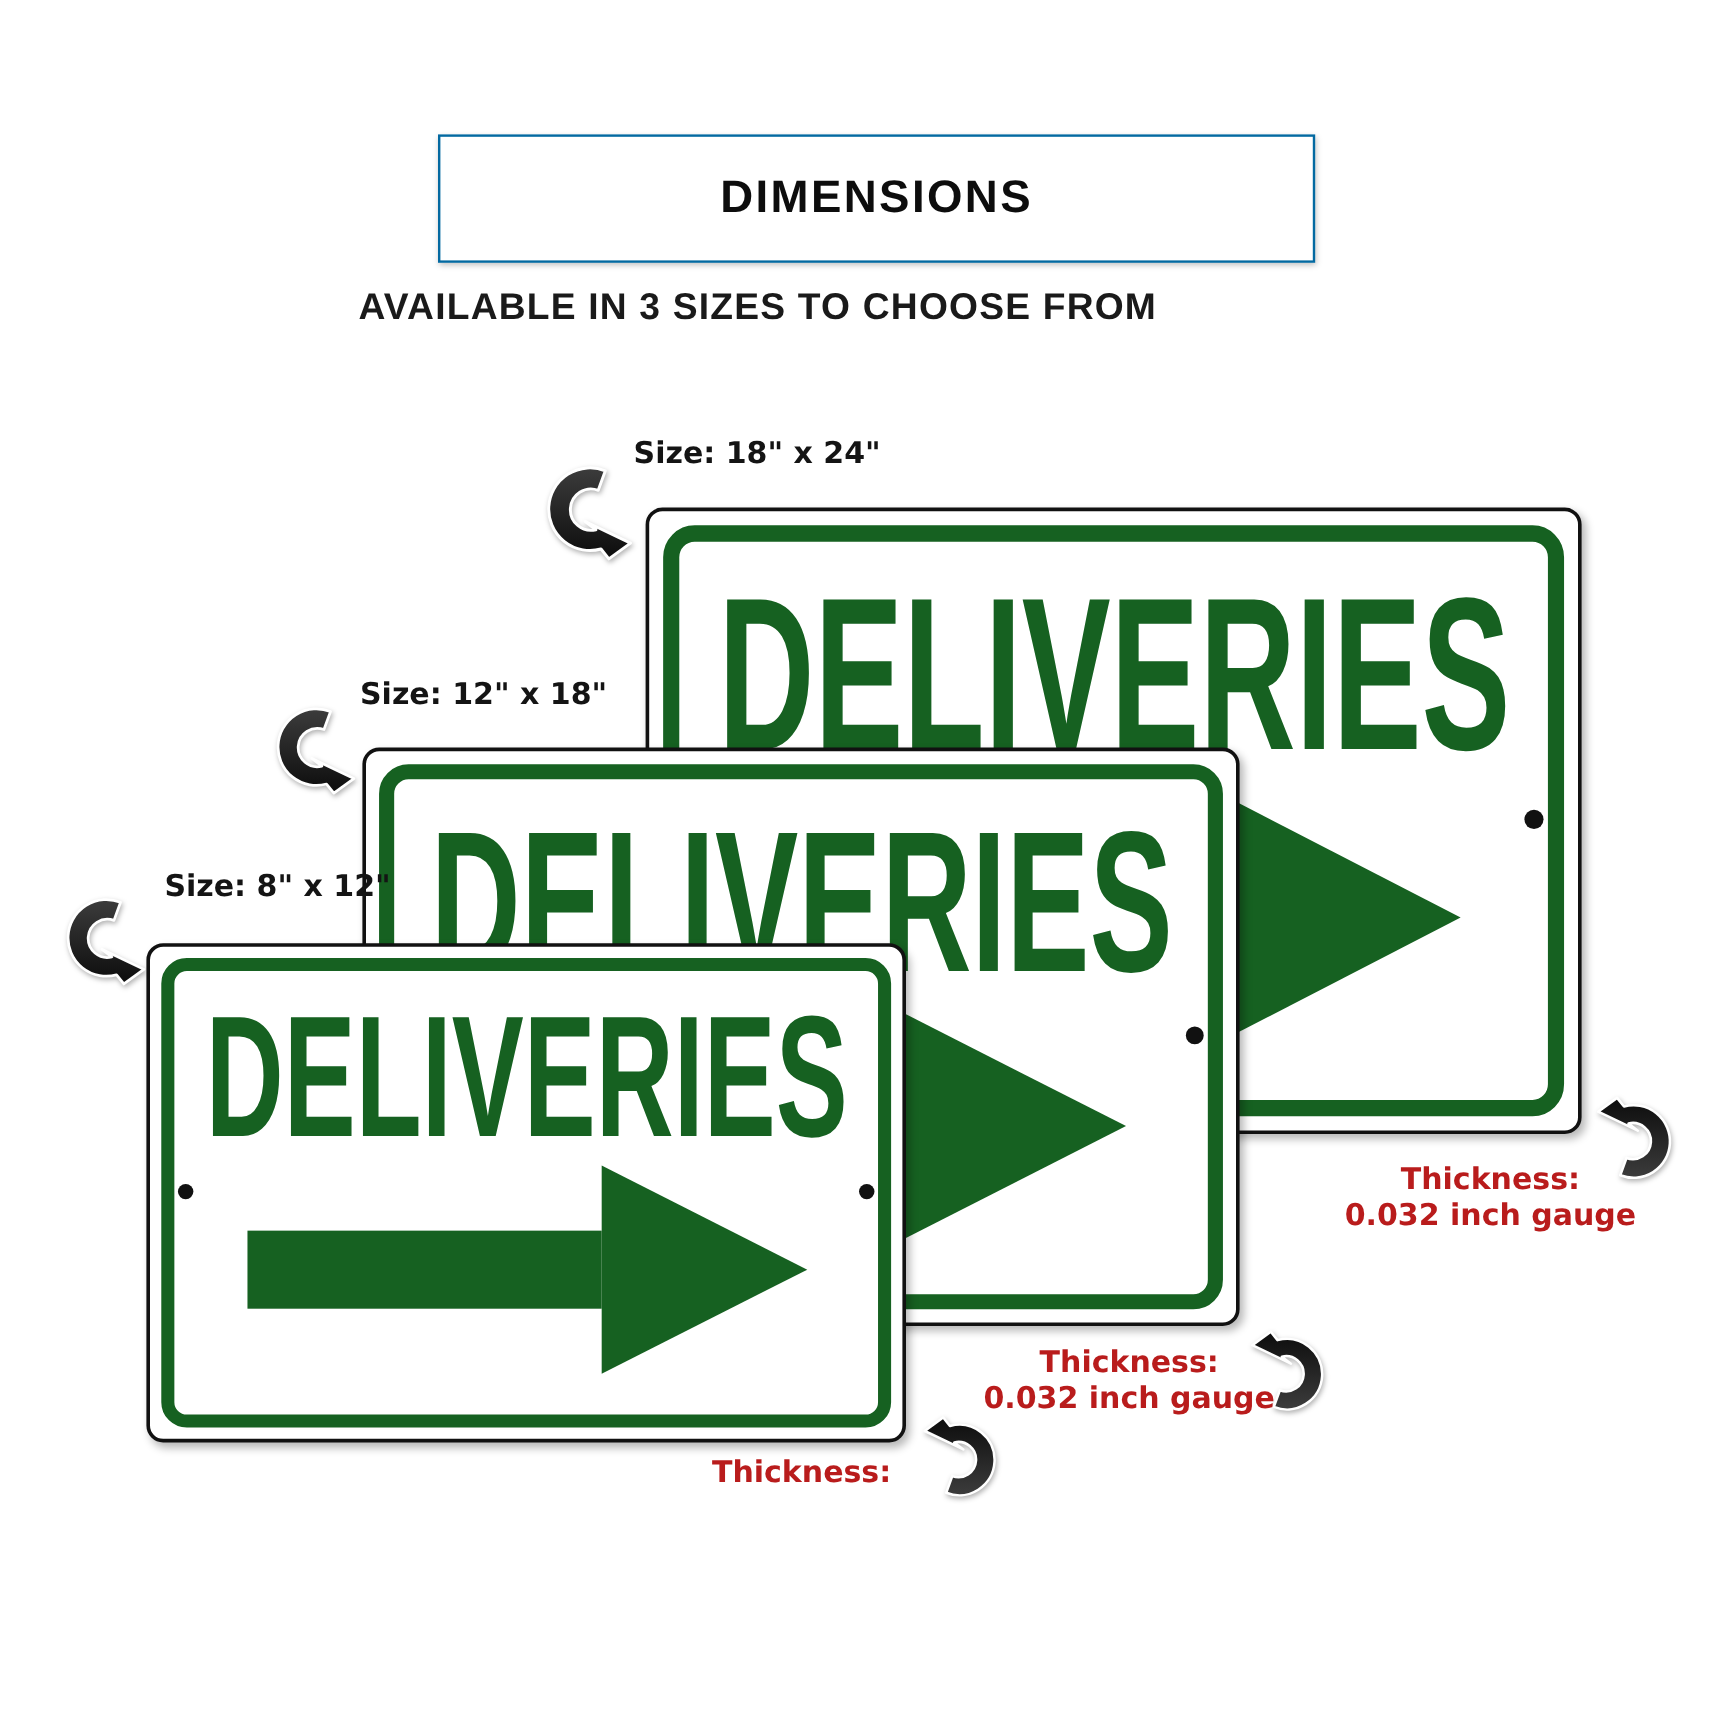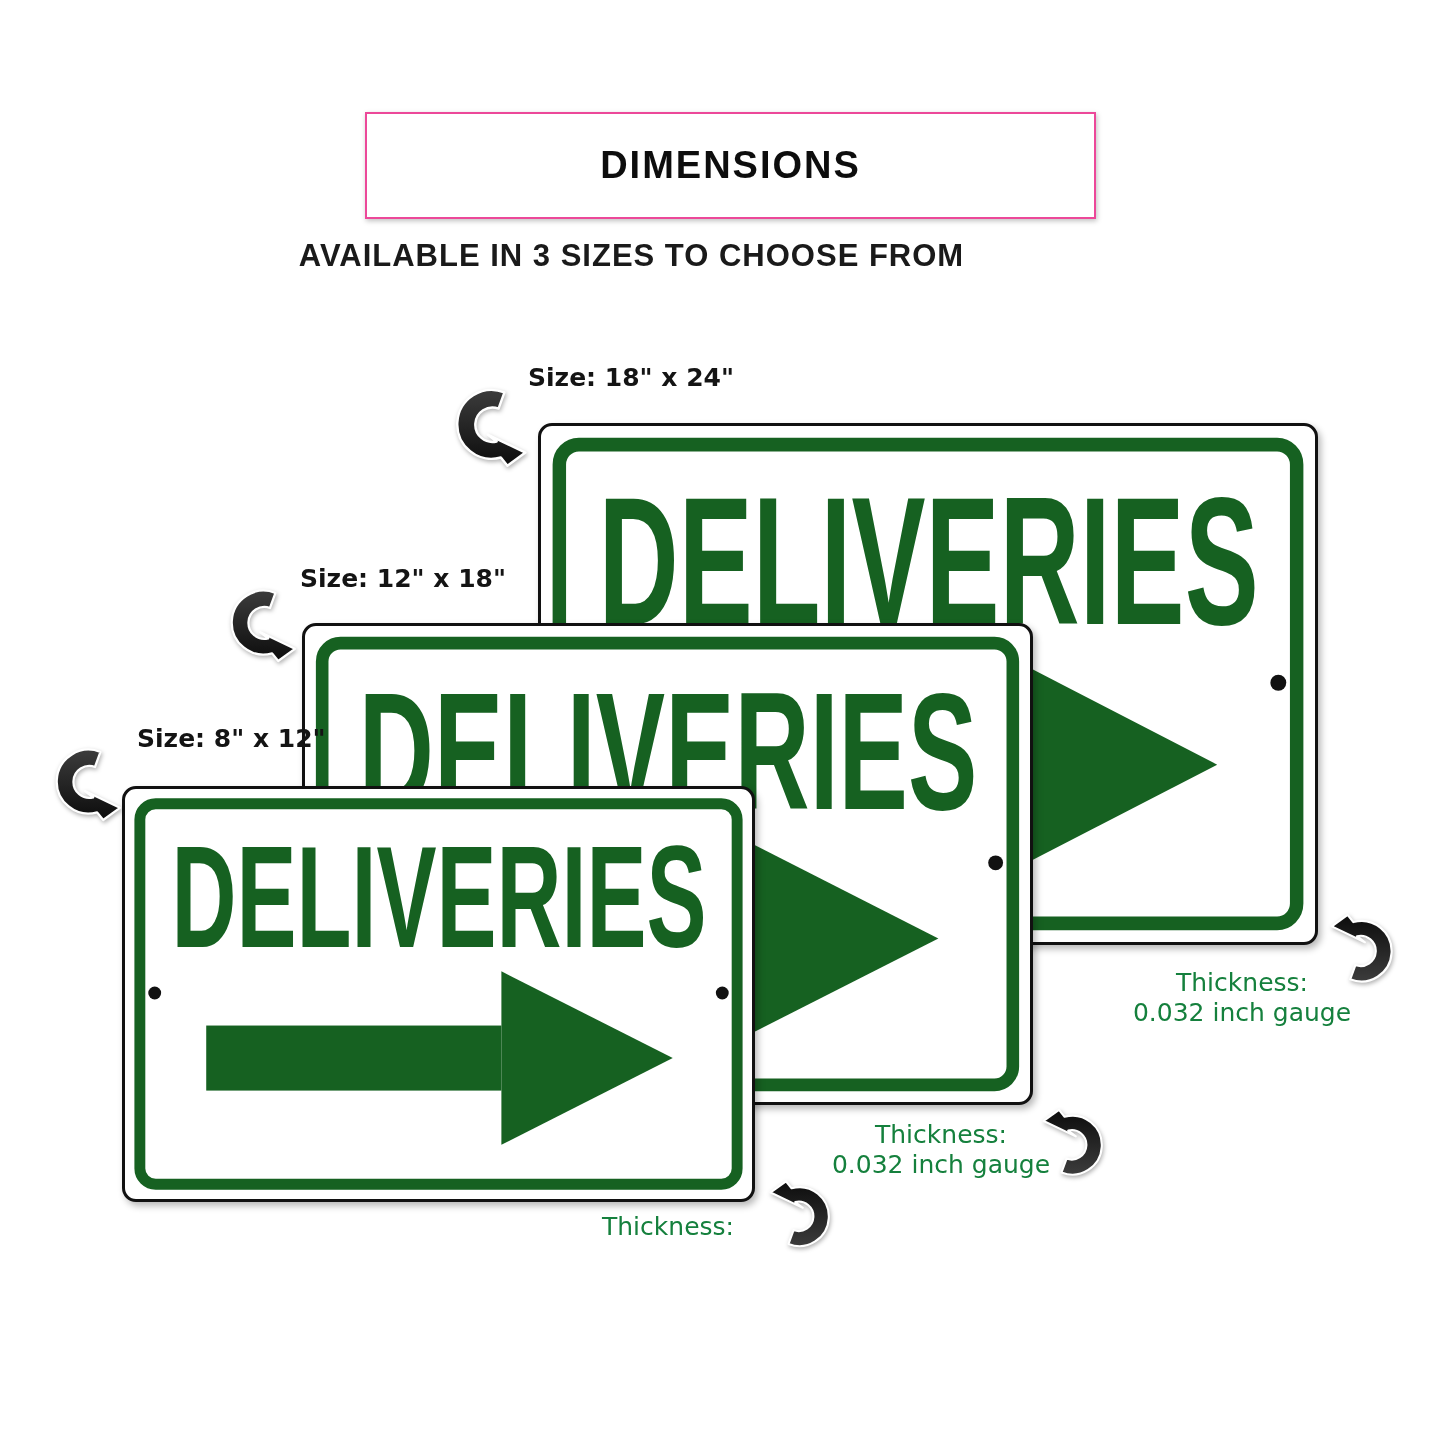--- a/index.html
+++ b/index.html
@@ -3,21 +3,21 @@
 <meta charset="utf-8">
 <style>
   html,body{margin:0;padding:0;}
   body{
     width:1445px;height:1445px;position:relative;background:#ffffff;
     font-family:"Liberation Sans", sans-serif;overflow:hidden;
   }
   
   .header-box{
     position:absolute;left:365px;top:112px;width:727px;height:103px;
-    background:#ffffff;border:2px solid #ec4899;
+    background:#ffffff;border:2px solid #0369a1;
     box-shadow:1px 2px 5px rgba(0,0,0,.25), inset 0 0 0 2px #ffffff;
     display:flex;align-items:center;justify-content:center;
   }
   .header-box .title{
     font-size:38px;font-weight:bold;letter-spacing:2px;color:#0d0d0d;
   }
   .subtitle{
     position:absolute;left:0;top:238px;width:1263px;text-align:center;
     font-size:31px;font-weight:bold;letter-spacing:1px;color:#1a1a1a;
   }
@@ -31,22 +31,22 @@
   .sign-large{left:538px;top:423px;width:780px;height:522px;z-index:1;}
   .sign-medium{left:302px;top:623px;width:731px;height:482px;z-index:2;}
   .sign-small{left:122px;top:786px;width:633px;height:416px;z-index:3;}
   
   .size-label{
     position:absolute;font-family:"DejaVu Sans", sans-serif;font-weight:700;
     font-size:25px;color:#141414;white-space:nowrap;z-index:5;
   }
   .thickness-label{
     position:absolute;width:300px;text-align:center;z-index:5;
-    font-family:"DejaVu Sans", sans-serif;font-weight:400;
-    font-size:25px;line-height:30px;color:#15803d;
+    font-family:"DejaVu Sans", sans-serif;font-weight:700;
+    font-size:25px;line-height:30px;color:#b91c1c;
   }
   
   .curved-arrow{position:absolute;z-index:6;filter:drop-shadow(1px 2px 2px rgba(0,0,0,.3));}
   .curved-arrow svg{display:block;width:100%;height:100%;overflow:visible;}
   .flip180 svg{transform:rotate(180deg);}
 </style>
 </head>
 <body>
 
 <div class="header-box">

